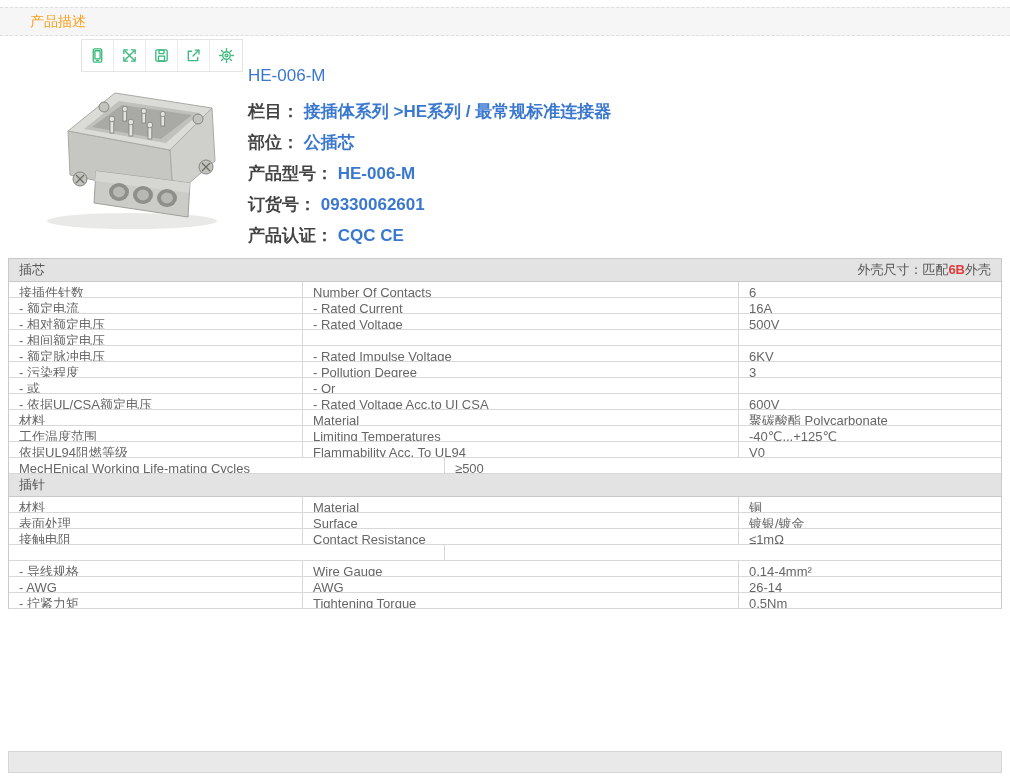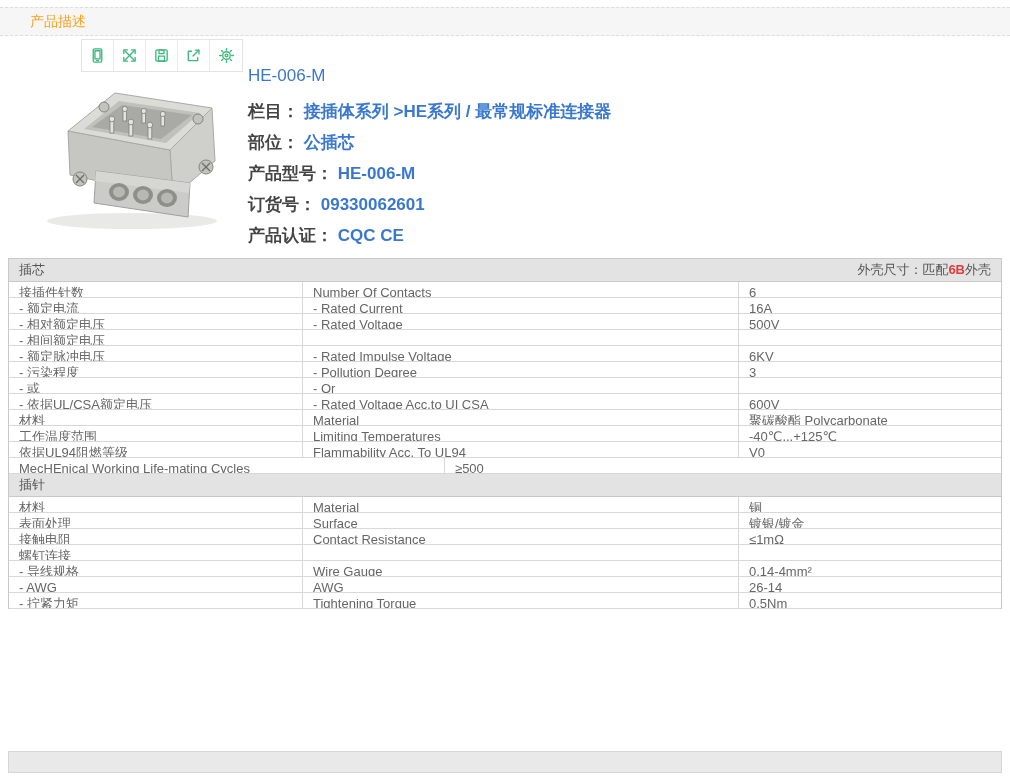--- a/index.html
+++ b/index.html
@@ -256,21 +256,20 @@
       <div class="cell c0">表面处理</div>
       <div class="cell c1">Surface</div>
       <div class="cell c2">镀银/镀金</div>
     </div>
     <div class="spec-row">
       <div class="cell c0">接触电阻</div>
       <div class="cell c1">Contact Resistance</div>
       <div class="cell c2">≤1mΩ</div>
     </div>
     <div class="spec-row">
-      <div class="cell c0">螺钉连接</div>
       <div class="cell c1"></div>
       <div class="cell c2"></div>
     </div>
     <div class="spec-row">
       <div class="cell c0">- 导线规格</div>
       <div class="cell c1">Wire Gauge</div>
       <div class="cell c2">0.14-4mm²</div>
     </div>
     <div class="spec-row">
       <div class="cell c0">- AWG</div>

